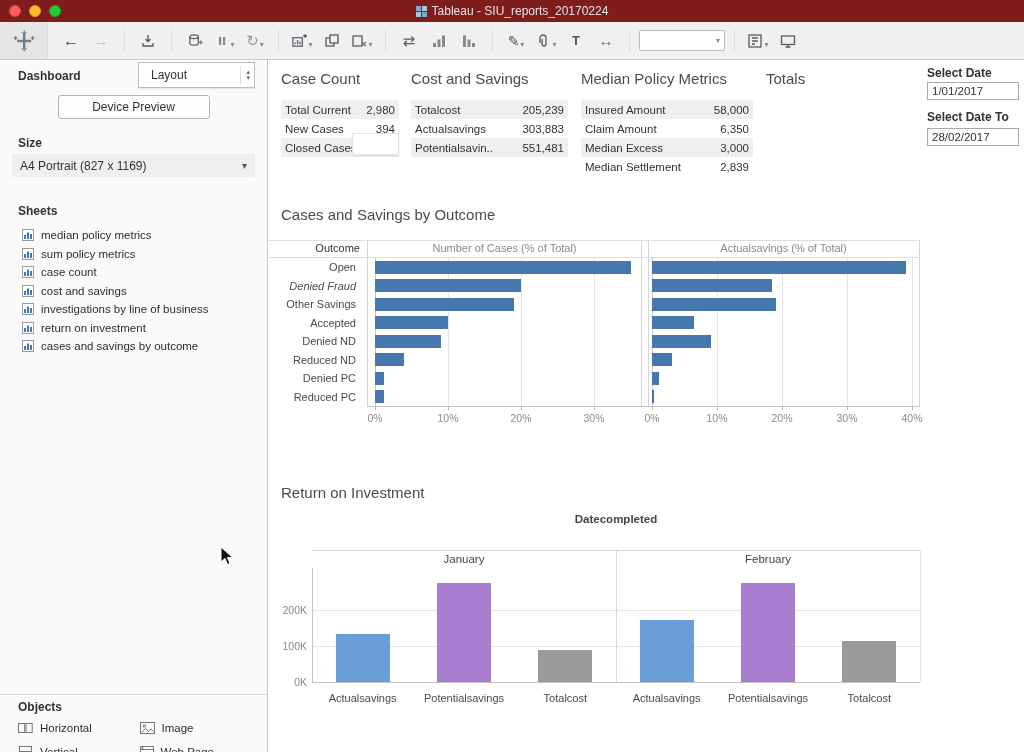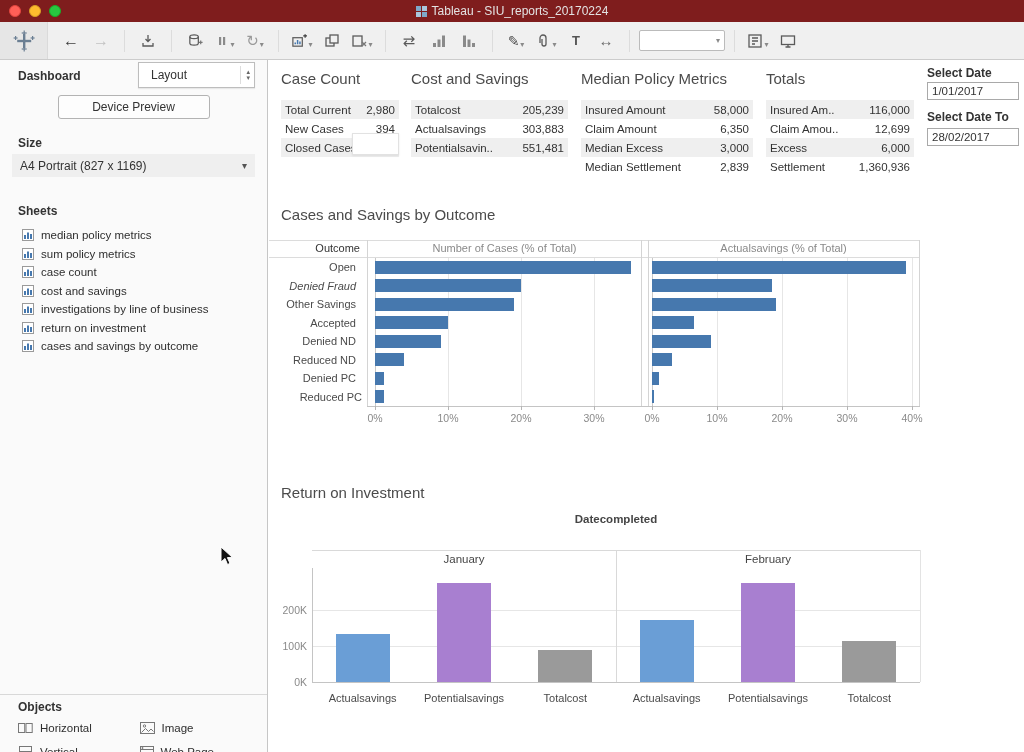--- a/index.html
+++ b/index.html
@@ -494,38 +494,20 @@
               <span>3,000</span>
             </div>
             <div class="sum-row">
               <span>Median Settlement</span>
               <span>2,839</span>
             </div>
           </div>
         </div>
         <div class="sum-table" style="left: 497px; width: 148px;">
           <div class="sum-title">Totals</div>
-          <div>
-            <div class="sum-row">
-              <span>Insured Am..</span>
-              <span>116,000</span>
-            </div>
-            <div class="sum-row">
-              <span>Claim Amou..</span>
-              <span>12,699</span>
-            </div>
-            <div class="sum-row">
-              <span>Excess</span>
-              <span>6,000</span>
-            </div>
-            <div class="sum-row">
-              <span>Settlement</span>
-              <span>1,360,936</span>
-            </div>
-          </div>
         </div>
       </div>
     <div class="blank-box"></div>
 
     <div class="filter-label f1">Select Date From</div>
     <input class="filter-input i1" value="1/01/2017" style="">
     <div class="filter-label f2">Select Date To</div>
     <input class="filter-input i2" value="28/02/2017" style="">
 
     <div class="sec-title t-outcome">Cases and Savings by Outcome</div>
@@ -581,21 +563,21 @@
         <div class="c1-bar" style="left:383px;top:256.25px;width:42.25px;height:13px;background:#4678ae;"></div>
         <div class="c1-cat" style="left:0;top:272px;width:95px;height:18.5px;">Denied ND</div>
         <div class="c1-bar" style="left:106px;top:274.75px;width:65.7px;height:13px;background:#4678ae;"></div>
         <div class="c1-bar" style="left:383px;top:274.75px;width:58.5px;height:13px;background:#4678ae;"></div>
         <div class="c1-cat" style="left:0;top:290.5px;width:95px;height:18.5px;">Reduced ND</div>
         <div class="c1-bar" style="left:106px;top:293.25px;width:29.2px;height:13px;background:#4678ae;"></div>
         <div class="c1-bar" style="left:383px;top:293.25px;width:19.5px;height:13px;background:#4678ae;"></div>
         <div class="c1-cat" style="left:0;top:309px;width:95px;height:18.5px;">Denied PC</div>
         <div class="c1-bar" style="left:106px;top:311.75px;width:8.76px;height:13px;background:#4678ae;"></div>
         <div class="c1-bar" style="left:383px;top:311.75px;width:6.5px;height:13px;background:#4678ae;"></div>
-        <div class="c1-cat" style="left:6px;top:327.5px;width:95px;height:18.5px;">Reduced PC</div>
+        <div class="c1-cat" style="left:0;top:327.5px;width:95px;height:18.5px;">Reduced PC</div>
         <div class="c1-bar" style="left:106px;top:330.25px;width:8.76px;height:13px;background:#4678ae;"></div>
         <div class="c1-bar" style="left:383px;top:330.25px;width:1.95px;height:13px;background:#4678ae;"></div>
       </div>
 
     <div class="sec-title t-roi">Return on Investment</div>
     <div id="roi-chart">
         <div class="c2-head" style="left:43px;top:453px;width:608px;">Datecompleted</div>
         <div class="ln" style="left:43px;top:490px;width:608px;height:1px;background:#d9d9d9;"></div>
         <div class="c2-month" style="left:43px;top:493px;width:304px;">January</div>
         <div class="c2-month" style="left:347px;top:493px;width:304px;">February</div>

